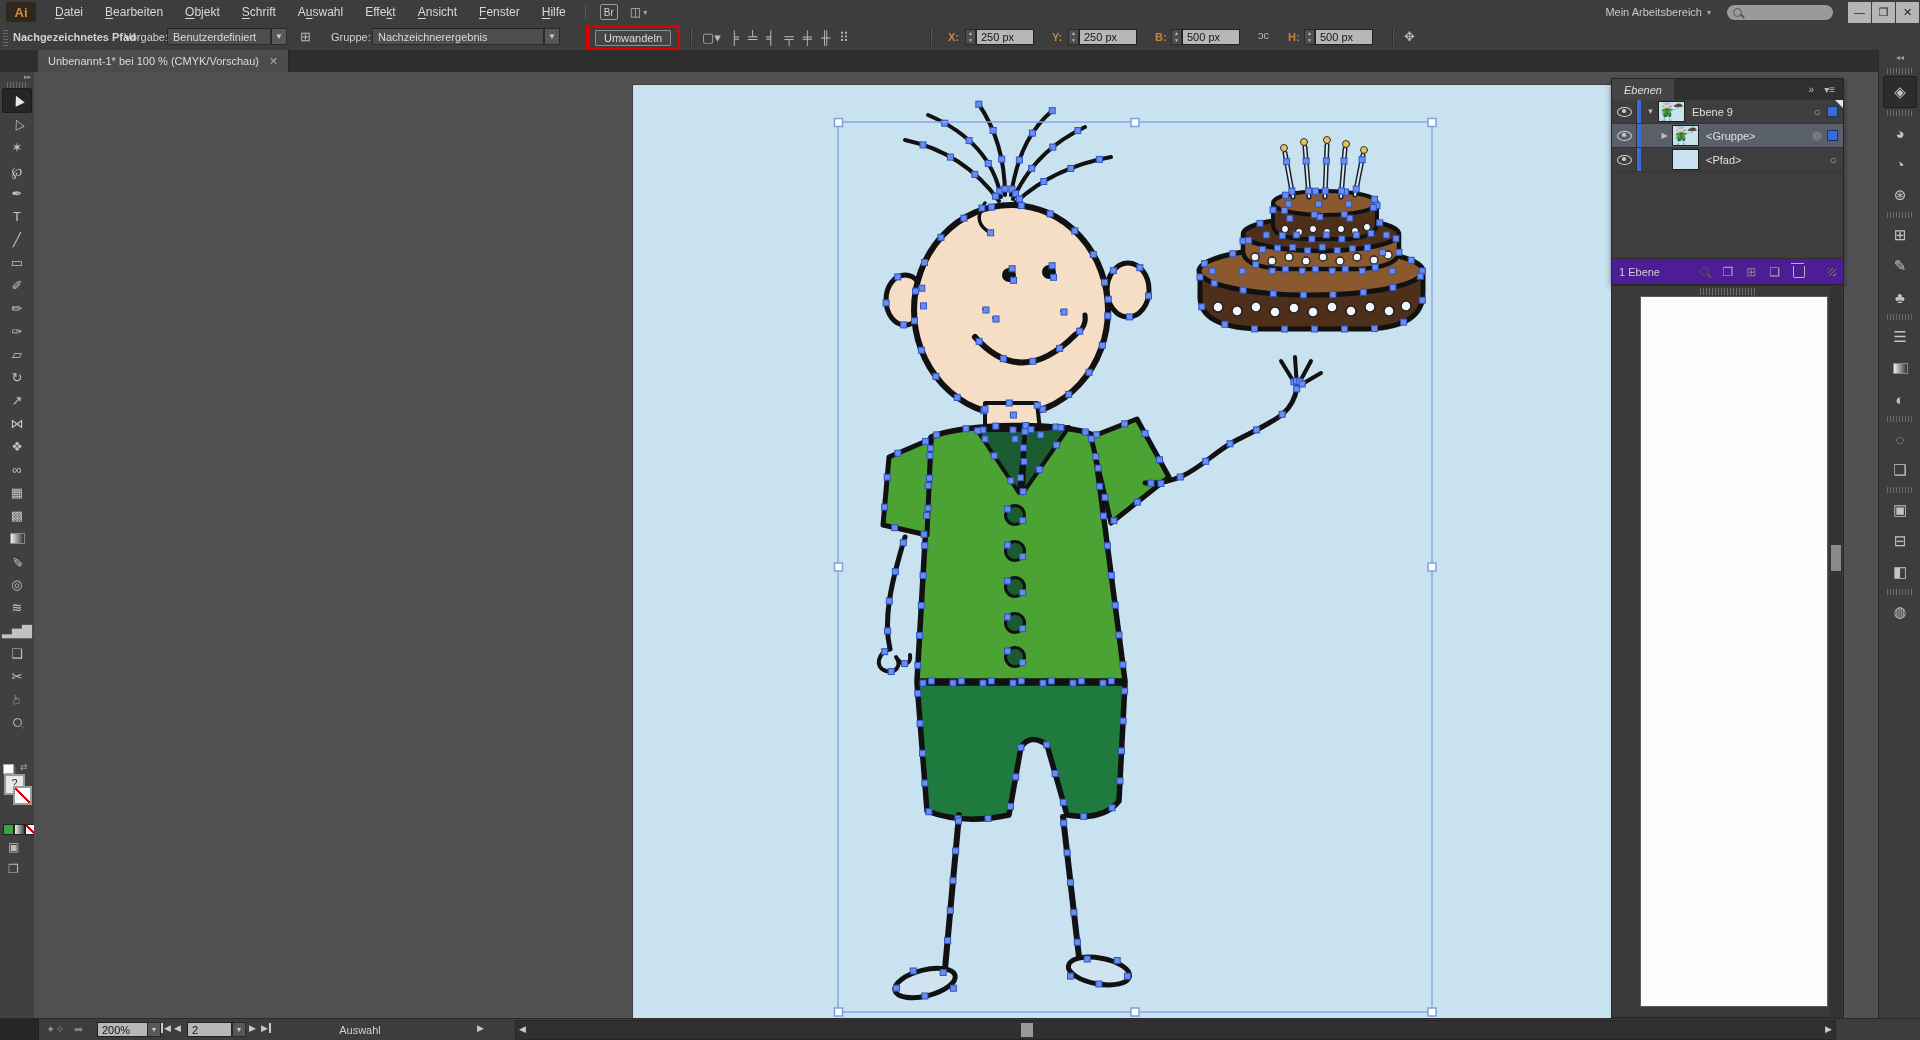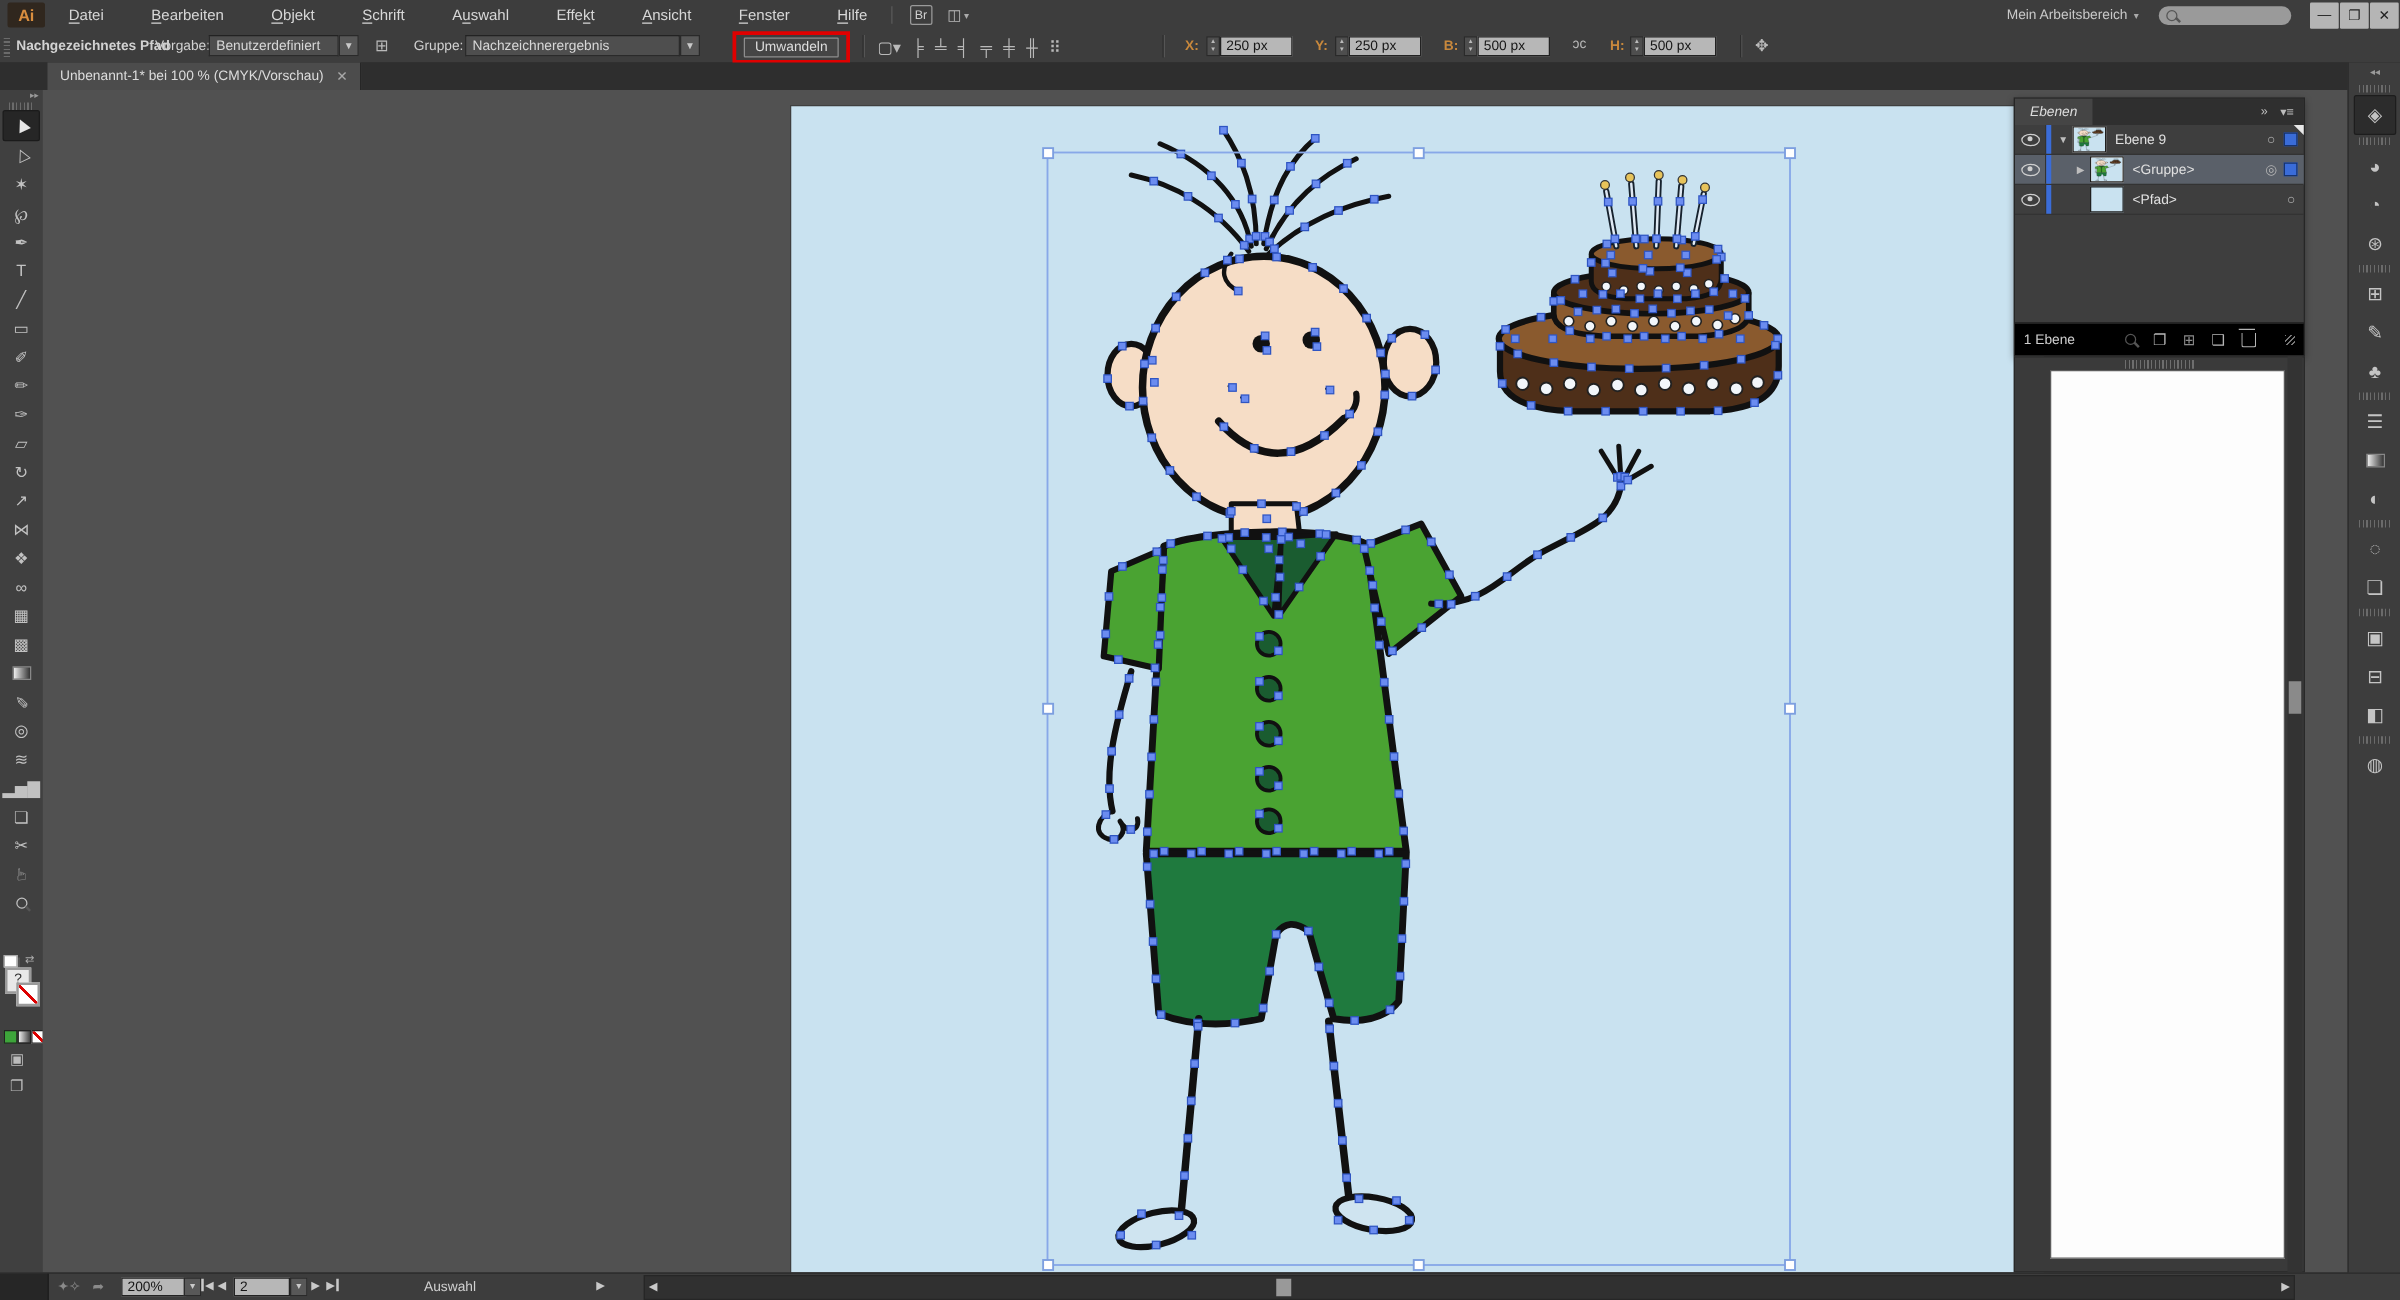--- a/index.html
+++ b/index.html
@@ -6,21 +6,21 @@
   body{width:1920px;height:1040px;overflow:hidden;font-family:"Liberation Sans",sans-serif;
        -webkit-font-smoothing:antialiased;color:#d6d6d6;position:relative;font-size:12px;}
   .abs{position:absolute;}
   u{text-decoration:underline;text-underline-offset:2px;}
 
   
   #menubar{position:absolute;left:0;top:0;width:1920px;height:24px;background:#3d3d3d;
            border-bottom:1px solid #2a2a2a;display:flex;align-items:center;}
   #ai-logo{width:30px;height:20px;margin-left:6px;background:#30271e;color:#d98e3f;font-weight:bold;
            font-size:13px;display:flex;align-items:center;justify-content:center;border-radius:2px;}
-  #menu-items{display:flex;align-items:center;margin-left:8px;gap:16px;}
+  #menu-items{display:flex;align-items:center;margin-left:8px;}
   .menu-item{padding:0 11px;height:24px;line-height:24px;color:#d8d8d8;font-size:12px;cursor:default;}
   .mb-sep{width:1px;height:14px;background:#5a5a5a;margin:0 8px;}
   #br-btn{background:none;border:1px solid #9a9a9a;color:#cfcfcf;font-size:10px;height:16px;
           padding:0 3px;border-radius:2px;margin:0 6px;}
   #arrange-icon{color:#b9b9b9;font-size:12px;margin-left:6px;display:flex;align-items:center;gap:2px;}
   .dd{font-size:8px;color:#aaa;}
   .mb-right{position:absolute;right:0;top:0;height:24px;display:flex;align-items:center;}
   #workspace-switcher{display:flex;gap:5px;align-items:center;color:#c9c9c9;font-size:11px;margin-right:16px;}
   #searchbox{width:100px;height:15px;background:#9a9a9a;border-radius:8px;display:flex;align-items:center;
              padding-left:6px;margin-right:14px;}
@@ -100,21 +100,21 @@
   .eye{width:13px;height:8px;border:1px solid #cfcfcf;border-radius:50%;position:relative;}
   .eye::after{content:"";position:absolute;left:4px;top:1.5px;width:4px;height:4px;background:#cfcfcf;border-radius:50%;}
   .colorbar{width:4px;align-self:stretch;background:#3a6cd8;margin-right:2px;}
   .arrow-col{width:15px;text-align:center;color:#bdbdbd;font-size:8px;}
   .lthumb{width:25px;height:19px;background:#fff;border:1px solid #1f1f1f;overflow:hidden;flex:none;}
   .lthumb svg{width:100%;height:100%;display:block;}
   .llabel{margin-left:7px;color:#e0e0e0;flex:1;white-space:nowrap;overflow:hidden;}
   .ltarget{width:20px;text-align:center;color:#b5b5b5;font-size:11px;}
   .lchip{width:9px;height:9px;background:#3a6cd8;border:1px solid #16336e;margin-right:5px;}
   #lp-corner{position:absolute;right:0;top:0;width:0;height:0;border-left:8px solid transparent;border-top:8px solid #e8e8e8;}
-  #lp-bottom{position:absolute;left:0;bottom:0;width:100%;height:26px;background:#000000;border-top:1px solid #2c2c2c;
+  #lp-bottom{position:absolute;left:0;bottom:0;width:100%;height:26px;background:#4c1d95;border-top:1px solid #2c2c2c;
              display:flex;align-items:center;padding:0 7px;box-sizing:border-box;color:#cfcfcf;}
   #lp-bottom .bicons{margin-left:auto;display:flex;gap:13px;align-items:center;color:#b5b5b5;font-size:12px;}
   .trash{width:10px;height:11px;border:1.5px solid #b5b5b5;border-top:none;border-radius:0 0 2px 2px;position:relative;}
   .trash::before{content:"";position:absolute;left:-3px;top:-3px;width:13px;height:1.5px;background:#b5b5b5;}
   #lp-grip{width:8px;height:8px;margin-left:10px;background:repeating-linear-gradient(135deg,#777 0 1px,transparent 1px 3px);}
 
   
   #panel-group-white{position:absolute;left:1611px;top:213px;width:233px;height:733px;background:#3a3a3a;
                      border:1px solid #292929;box-sizing:border-box;}
   #pg-handle{height:7px;background:repeating-linear-gradient(90deg,#6e6e6e 0 1px,transparent 1px 3px);

